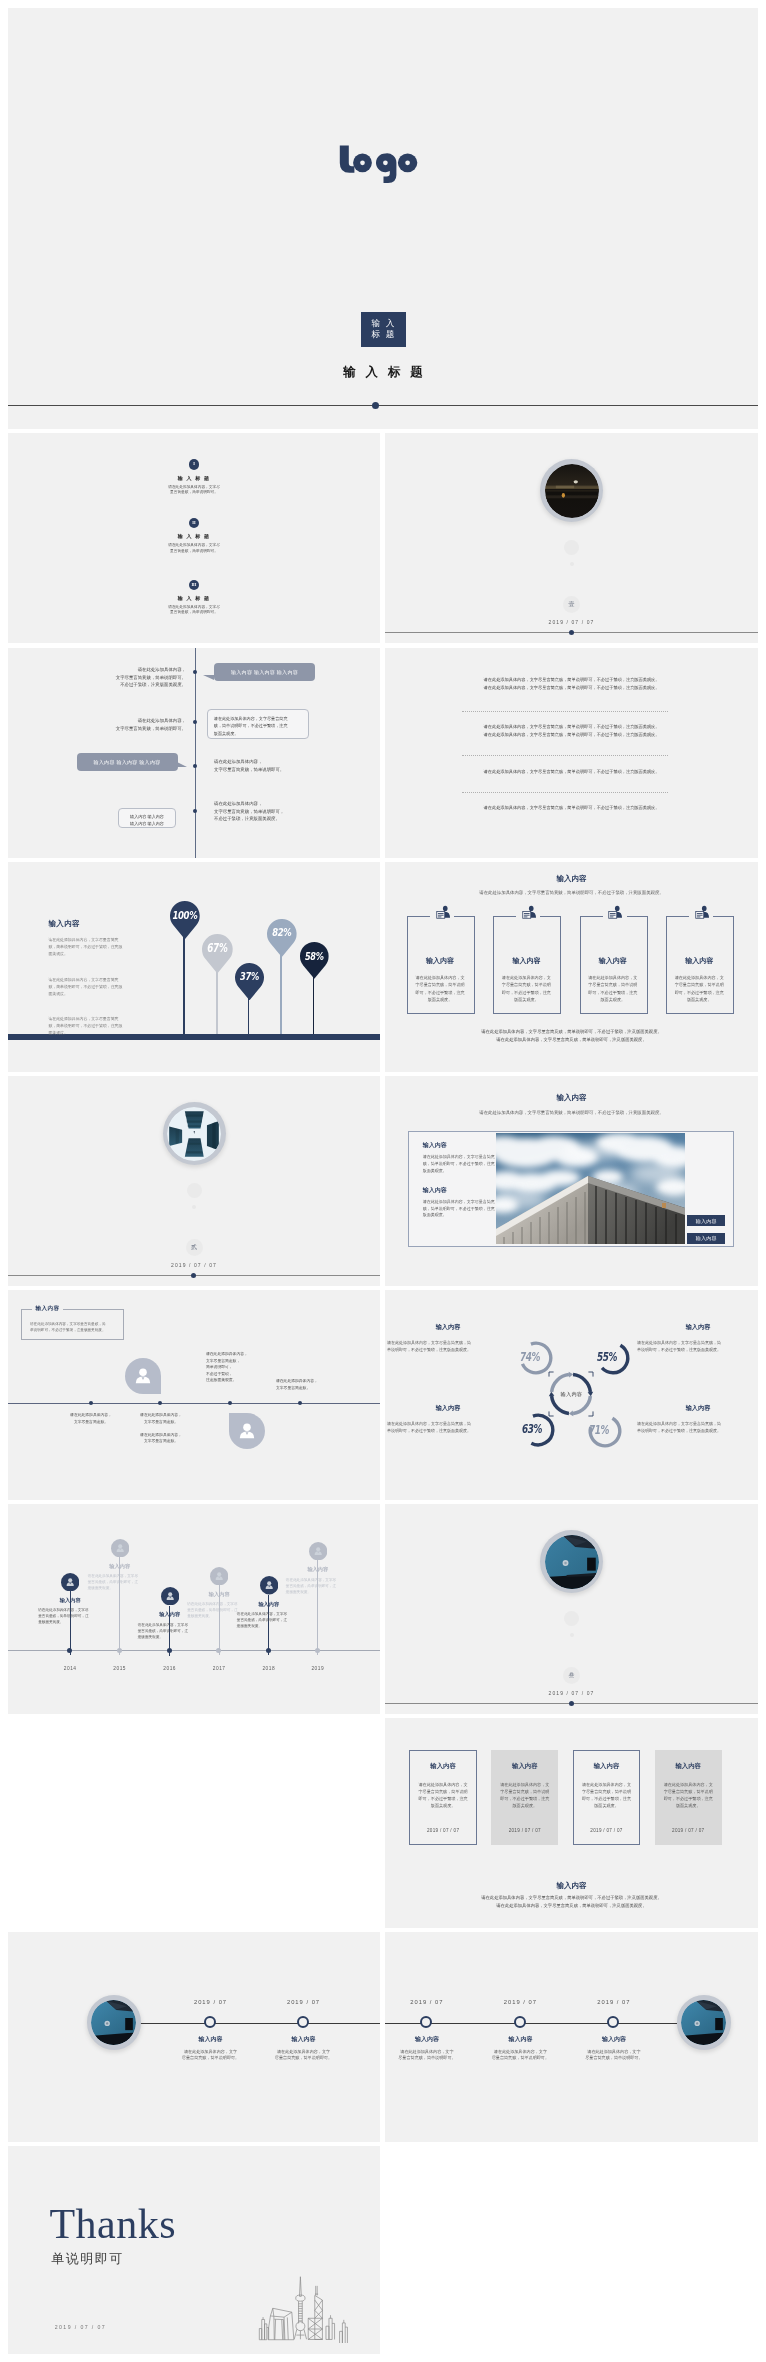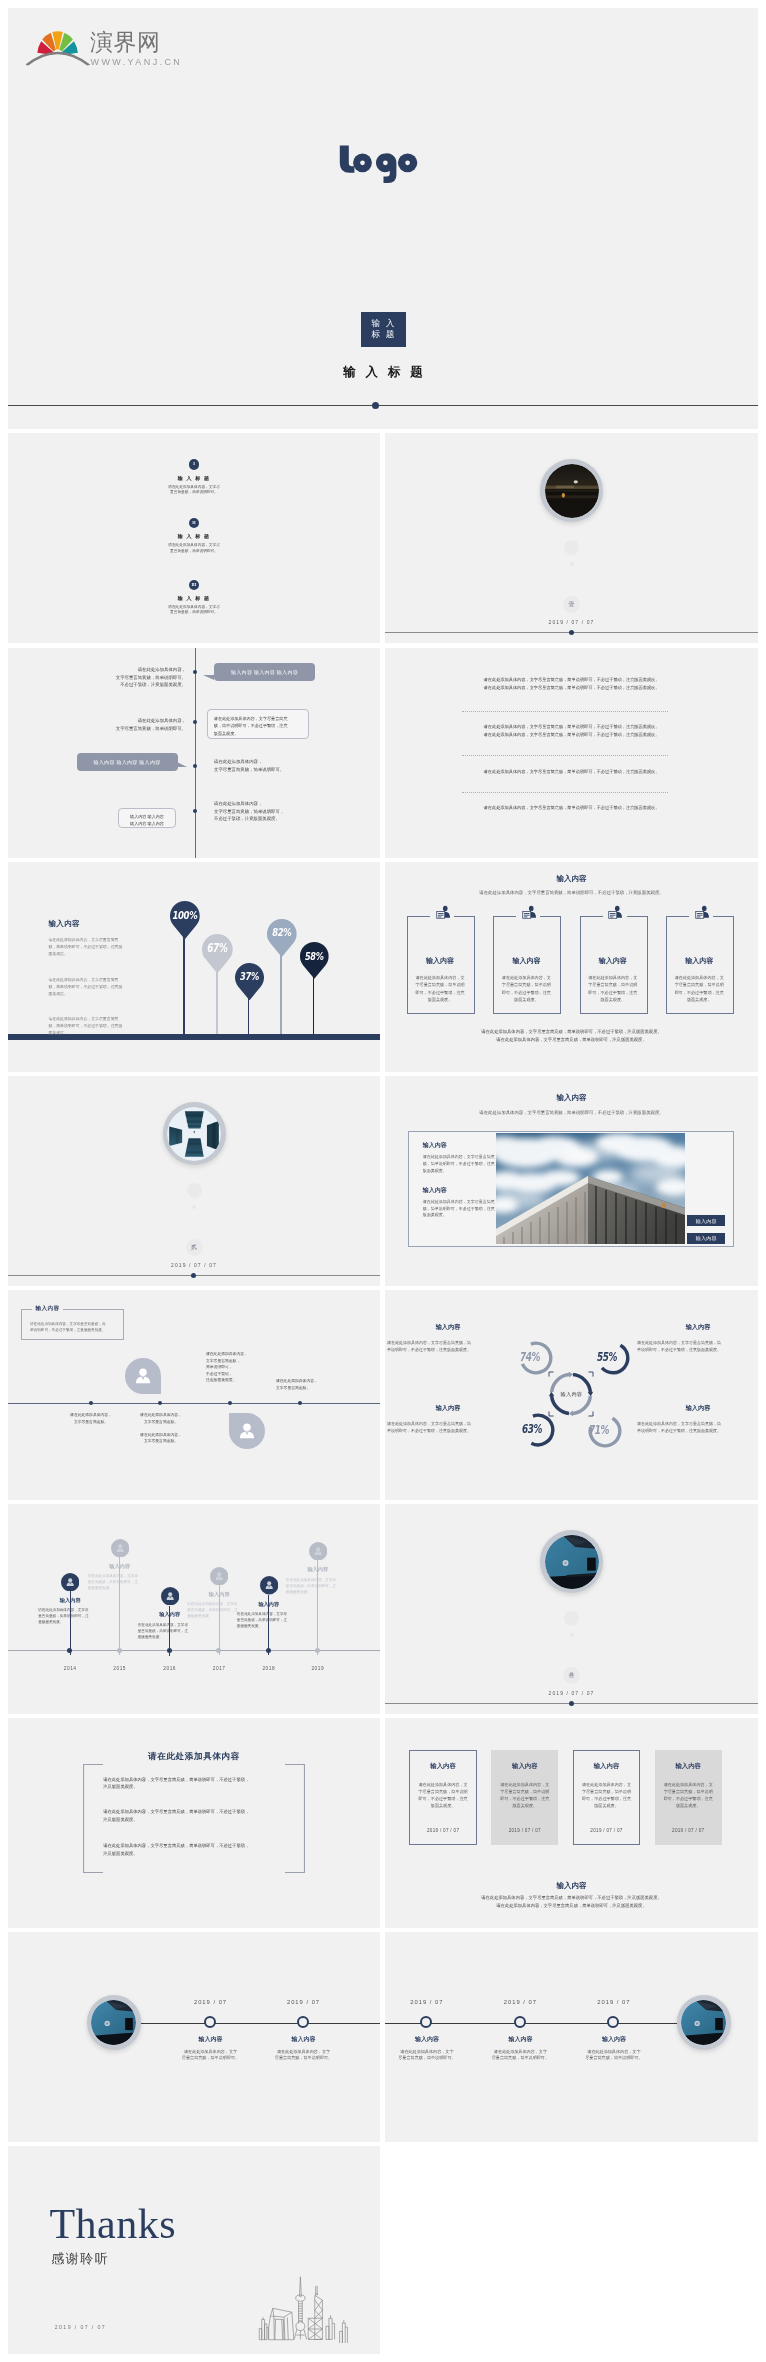--- a/index.html
+++ b/index.html
@@ -157,34 +157,20 @@
   #th-title{left:41.4px;top:56.8px;font-size:42px;line-height:42px;color:#2c3e60;
      font-family:"Liberation Serif",serif;letter-spacing:0.5px;}
   #th-sub{left:43.2px;top:105.5px;font-size:13px;line-height:14px;color:#3b3b3b;letter-spacing:1.5px;}
   #th-date{left:46.8px;top:177.5px;font-size:5.2px;color:#777;letter-spacing:1.4px;}
   #th-city{left:243.5px;top:126.9px;width:105px;height:70px;}
 </style>
 </head>
 <body>
 
 <div class="page">
-<div class="ab" id="wm">
-<svg width="170" height="50" viewBox="0 0 170 50" style="position:absolute;left:0;top:0" xmlns="http://www.w3.org/2000/svg">
-  <g transform="translate(31.6,0) scale(0.835,1) translate(-31.6,0)">
-   <path d="M25.2,34.0 L7.3,31.7 A24.5,24.5 0 0 1 12.0,20.2 L26.4,30.9 A6.5,6.5 0 0 0 25.2,34.0 Z" fill="#cf1f3c"></path>
-   <path d="M26.7,30.5 L13.2,18.6 A24.5,24.5 0 0 1 23.5,11.7 L29.5,28.7 A6.5,6.5 0 0 0 26.7,30.5 Z" fill="#e2721f"></path>
-   <path d="M30.0,28.5 L25.4,11.1 A24.5,24.5 0 0 1 37.8,11.1 L33.2,28.5 A6.5,6.5 0 0 0 30.0,28.5 Z" fill="#f0a413"></path>
-   <path d="M33.7,28.7 L39.7,11.7 A24.5,24.5 0 0 1 50.0,18.6 L36.5,30.5 A6.5,6.5 0 0 0 33.7,28.7 Z" fill="#72bf44"></path>
-   <path d="M36.8,30.9 L51.2,20.2 A24.5,24.5 0 0 1 55.9,31.7 L38.0,34.0 A6.5,6.5 0 0 0 36.8,30.9 Z" fill="#13939b"></path>
-  </g>
-  <path d="M-1.0,43.8 Q31.6,17.6 64.5,43.8 L61.2,44.5 Q31.6,21.8 2.3,44.5 Z" fill="#7f7f7f"></path>
-</svg>
-<div class="ab" style="left:64px;top:10px;font-size:23px;font-weight:500;color:#747474;letter-spacing:0.5px;line-height:23px;">演界网</div>
-<div class="ab" style="left:64.5px;top:36px;font-size:9px;color:#9a9a9a;letter-spacing:2.4px;">WWW.YANJ.CN</div>
-</div>
 <div class="slide" id="cover">
 <div class="ab" id="cover-logo">
 <svg width="750" height="56" viewBox="0 0 750 56" xmlns="http://www.w3.org/2000/svg">
  <g fill="#2c3e60">
   <path d="M331.8,4.6 h9.0 v17.4 q0,3.2 3.2,3.2 h2.4 v6.5 h-4.9 q-9.7,0 -9.7,-9.8 z"></path>
   <ellipse cx="354.5" cy="21.8" rx="9.4" ry="9.4"></ellipse>
   <circle cx="354.5" cy="21.8" r="2.35" fill="#f1f1f1"></circle>
   <path d="M377.4,12.4 a9.4,9.4 0 1 0 4.4,17.7 v2.4 q0,2.9 -3.1,2.9 h-3.2 v6.5 h4.6 q8.3,0 8.3,-7.9 v-12.2 a9.4,9.4 0 0 0 -11.0,-9.4 z"></path>
   <circle cx="377.4" cy="21.8" r="2.35" fill="#f1f1f1"></circle>
   <ellipse cx="399.6" cy="21.8" rx="9.7" ry="9.4"></ellipse>
@@ -212,33 +198,20 @@
 <div class="ag-title">输 入 标 题</div>
 <div class="ag-desc pre">请在此处添加具体内容，文字尽
 量言简意赅，简单说明即可。</div>
 </div>
 <div class="ag-item" style="top:146.6px">
 <div class="ag-num">III</div>
 <div class="ag-title">输 入 标 题</div>
 <div class="ag-desc pre">请在此处添加具体内容，文字尽
 量言简意赅，简单说明即可。</div>
 </div>
-</div>
-    <div class="slide" id="bracket">
-<div class="ab" id="br-title">请在此处添加具体内容</div>
-<svg class="ab" style="left:75.3px;top:46.1px" width="222" height="109" viewBox="0 0 222 109">
-        <path d="M20,0.55 L0.55,0.55 L0.55,108.45 L20,108.45" fill="none" stroke="#9aa0ad" stroke-width="1.1"></path>
-        <path d="M202,0.55 L221.45,0.55 L221.45,108.45 L202,108.45" fill="none" stroke="#9aa0ad" stroke-width="1.1"></path>
-      </svg>
-<div class="br-p pre" style="top:57.7px">请在此处添加具体内容，文字尽量言简意赅，简单说明即可，不必过于繁琐，
-注意版面美观度。</div>
-<div class="br-p pre" style="top:90.3px">请在此处添加具体内容，文字尽量言简意赅，简单说明即可，不必过于繁琐，
-注意版面美观度。</div>
-<div class="br-p pre" style="top:124.3px">请在此处添加具体内容，文字尽量言简意赅，简单说明即可，不必过于繁琐，
-注意版面美观度。</div>
 </div>
 <div class="slide" id="cardsd">
 <div class="cd-box" style="left:24.4px;top:31.7px;width:67.4px;height:95.2px;border:.8px solid #6b7894;background:transparent;box-sizing:border-box"></div>
 <div class="cd-t" style="left:24.4px;top:43.5px">输入内容</div>
 <div class="cd-d pre" style="left:24.4px;top:62.5px">请在此处添加具体内容，文
 字尽量言简意赅，简单说明
 即可，不必过于繁琐，注意
 版面美观度。</div>
 <div class="cd-date" style="left:24.4px;top:109.5px">2019 / 07 / 07</div>
 <div class="cd-box" style="left:106.1px;top:31.7px;width:67.4px;height:95.2px;background:#d9d9d9;box-sizing:border-box"></div>
@@ -334,21 +307,21 @@
 <div class="t2-d pre" style="left:92.4px;top:116.5px">请在此处添加具体内容，文字
 尽量言简意赅，简单说明即可。</div>
 <div class="t2-date" style="left:193.9px;top:66.5px">2019 / 07</div>
 <div class="t2-ring" style="left:222.3px;top:83.9px"></div>
 <div class="t2-t" style="left:193.9px;top:102.5px">输入内容</div>
 <div class="t2-d pre" style="left:185.9px;top:116.5px">请在此处添加具体内容，文字
 尽量言简意赅，简单说明即可。</div>
 </div>
 <div class="slide" id="thanks">
 <div class="ab" id="th-title">Thanks</div>
-<div class="ab" id="th-sub">感谢聆听</div>
+<div class="ab" id="th-sub">单说明即可</div>
 <div class="ab" id="th-date">2019 / 07 / 07</div>
 <div class="ab" id="th-city"><svg width="105" height="70" viewBox="0 0 110 75">
  <g fill="none" stroke="#8a8a8a" stroke-width="0.75" stroke-linejoin="miter" stroke-linecap="butt">
 
   <path d="M6.6,59.5 L6.6,71.5 L9.2,71.5 L9.2,59.5 Z"></path>
   <path d="M9.2,49.8 L9.2,71.5 L12.2,71.5 L12.2,49.8 Z"></path>
   <path d="M10.6,47.2 L10.6,49.8"></path>
   <path d="M12.2,54.5 L14.6,54.5 L14.6,71.5 L12.2,71.5 Z"></path>
   <path d="M14.6,58.5 L16.6,58.5 L16.6,71.5"></path>
 

